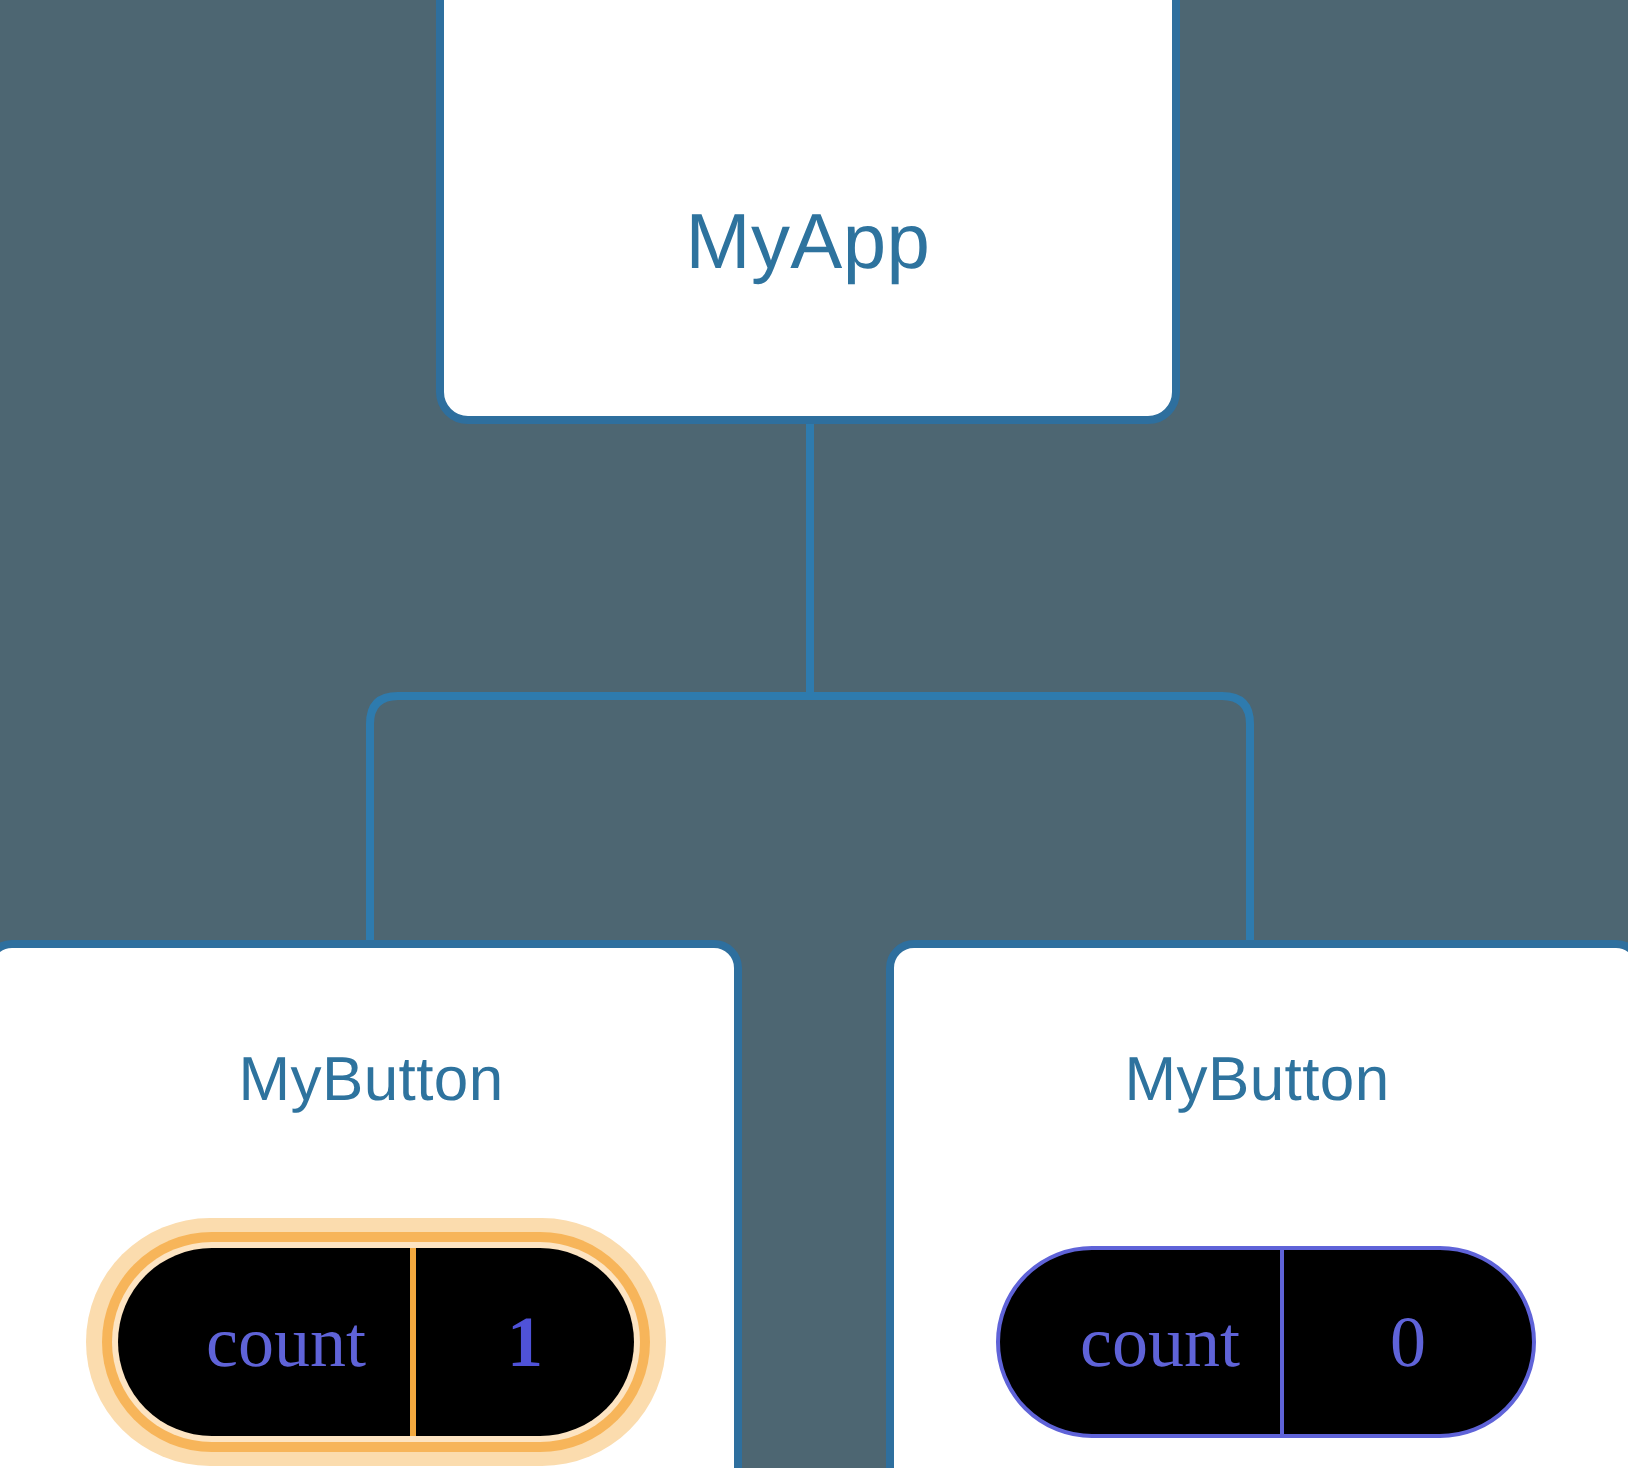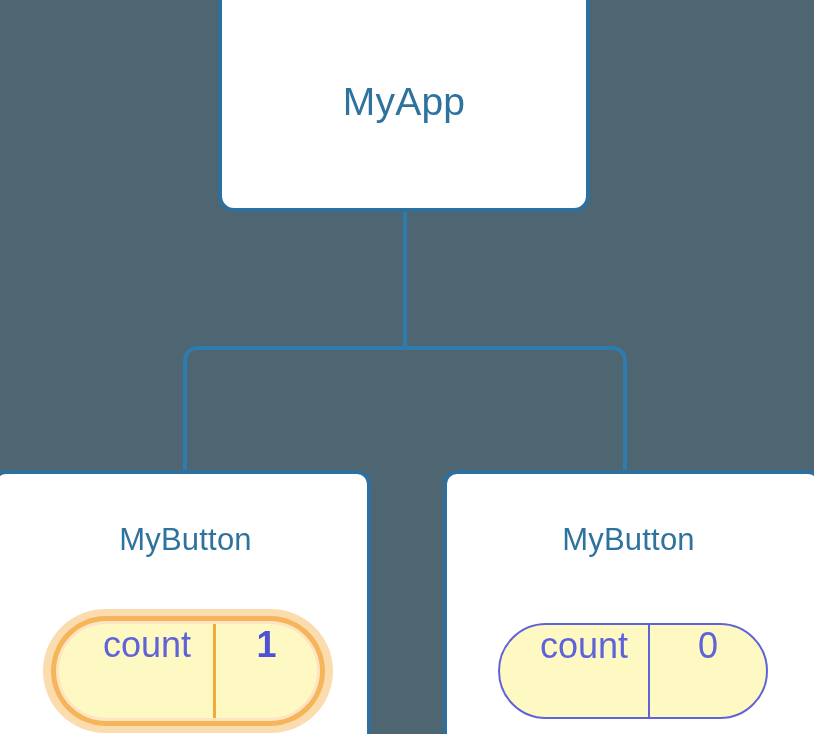--- a/index.html
+++ b/index.html
@@ -49,21 +49,21 @@
   }
 
   #node-root {
     left: 218px;
     top: -24px;
     width: 372px;
     height: 236px;
     border-radius: 16px;
   }
   #node-root .node-title {
-    top: 100px;
+    top: 120px;
     font-size: 39px;
   }
 
   #node-child-0 {
     left: -8px;
     top: 470px;
     width: 379px;
     height: 280px;
     border-radius: 14px;
   }
@@ -89,25 +89,26 @@
   }
   #node-child-0 .pill-wrap { left: 45px;  width: 294px; }
   #node-child-1 .pill-wrap { left: 51px;  width: 270px; }
 
   .pill {
     position: absolute;
     left: 50%;
     top: 50%;
     transform: translate(-50%, -50%);
     display: flex;
-    align-items: flex-start;
-    background: #fef9c3;
+    align-items: center;
+    background: #000000;
     box-sizing: border-box;
     border-radius: 999px;
     overflow: hidden;
+    font-family: Liberation Serif, serif;
   }
 
   
   .pill-plain {
     width: 270px;
     height: 96px;
     border: 2px solid #5f63d8;
   }
   .pill-plain .pill-key,
   .pill-plain .pill-val {

